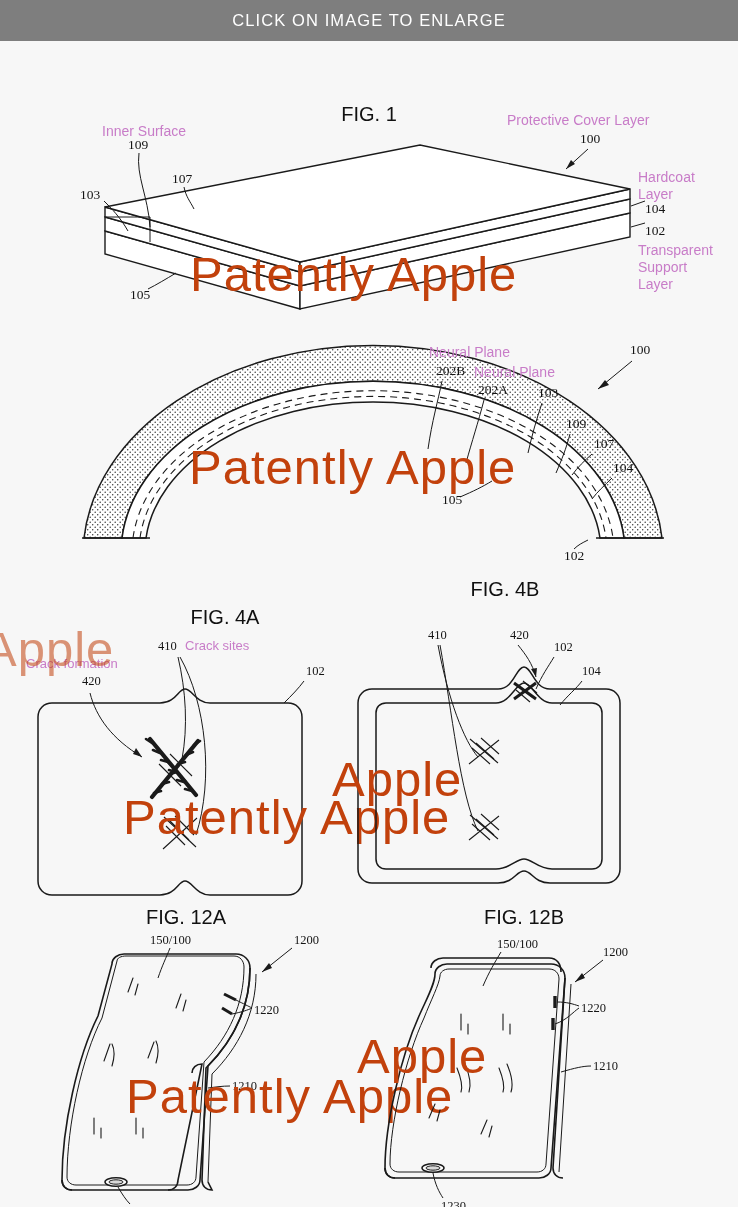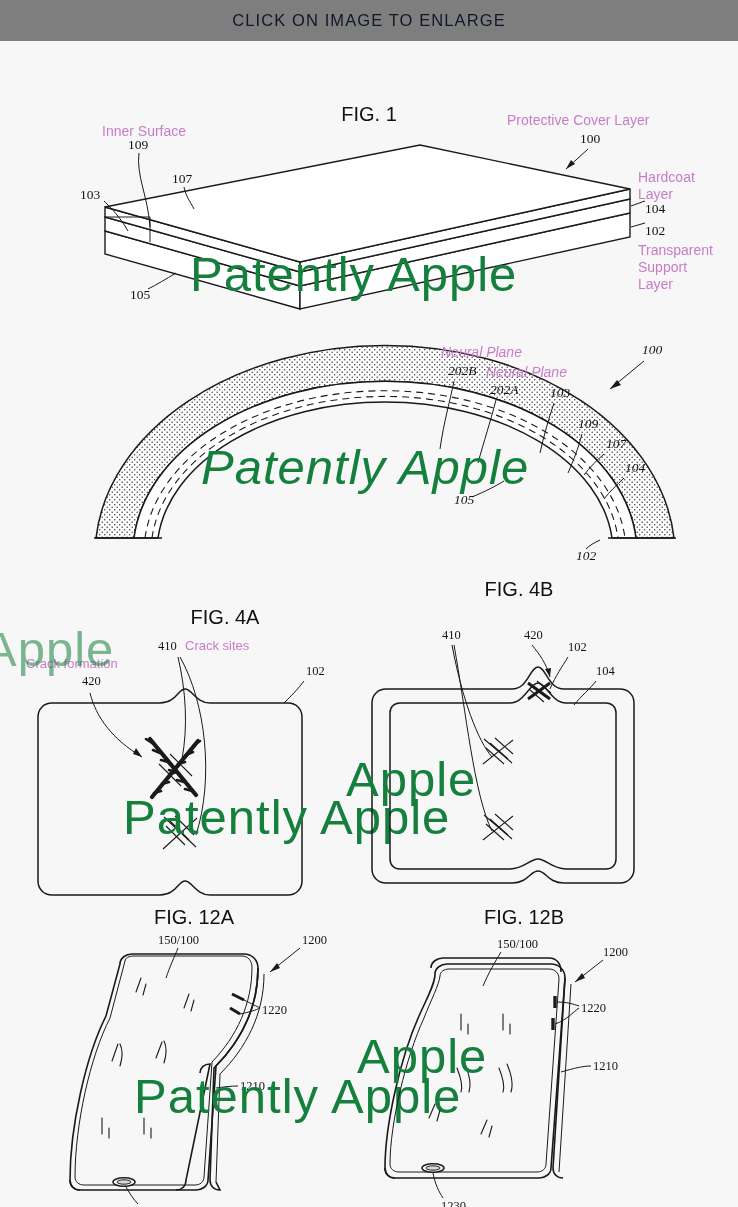--- a/index.html
+++ b/index.html
@@ -15,42 +15,42 @@
     position: relative;
   }
 
   
   #banner {
     width: 738px; height: 41px;
     background: #7e7e7e;
     display: flex; align-items: center; justify-content: center;
   }
   #banner-text {
-    color: #0f172a;
+    color: #ffffff;
     font-size: 16.5px;
     letter-spacing: 1.1px;
     font-family: "Liberation Sans", sans-serif;
   }
 
   
   #sheet {
     position: relative;
     width: 738px; height: 1166px;
     background: #f7f7f7;
   }
   .fig {
     position: absolute;
   }
   .fig svg { display: block; overflow: visible; }
 
   
   .wm {
     position: absolute;
     font-family: "Liberation Sans", sans-serif;
-    color: #15803d;
+    color: #c2410c;
     font-weight: 300;
     white-space: nowrap;
     pointer-events: none;
     letter-spacing: 1px;
   }
 </style>
 </head>
 <body>
 
 <div id="banner">
@@ -117,21 +117,21 @@
       <path class="lnt" d="M631,186 L645,182"></path>
       <text class="num" x="645" y="194">102</text>
 
       <text class="pnk" x="638" y="214">Transparent</text>
       <text class="pnk" x="638" y="231">Support</text>
       <text class="pnk" x="638" y="248">Layer</text>
     </svg>
     <div class="wm" style="left:190px;top:205px;font-size:49px;">Patently Apple</div>
   </div>
 
-  <div class="fig" style="left:16px;top:290px;width:682px;height:240px;font-style:italic;">
+  <div class="fig" style="left:4px;top:290px;width:682px;height:240px;">
     <svg width="738" height="240" viewBox="0 0 738 240">
       <defs>
         <pattern id="stipple" width="5" height="5" patternUnits="userSpaceOnUse">
           <rect width="5" height="5" fill="#ffffff"></rect>
           <circle cx="1.2" cy="1.2" r="0.75" fill="#3a3a3a"></circle>
           <circle cx="3.7" cy="3.7" r="0.75" fill="#3a3a3a"></circle>
         </pattern>
         <style>
           .l2   { fill:none; stroke:#1a1a1a; stroke-width:1.4; }
           .l2t  { fill:none; stroke:#1a1a1a; stroke-width:1.0; }
@@ -245,21 +245,21 @@
       <text class="pnk4" x="185" y="51">Crack sites</text>
       <path class="l4t" d="M178,58 C186,92 188,128 182,160"></path>
       <path class="l4t" d="M180,58 C206,104 214,180 196,236"></path>
 
       <text class="num4" x="306" y="76">102</text>
       <path class="l4t" d="M304,82 C298,90 292,96 284,104"></path>
     </svg>
     <div class="wm" style="left:123px;top:190px;font-size:49px;">Patently Apple</div>
   </div>
 
-  <div class="fig" style="left:364px;top:530px;width:369px;height:325px;text-decoration:underline;">
+  <div class="fig" style="left:350px;top:530px;width:369px;height:325px;text-decoration:underline;">
     <svg width="369" height="325" viewBox="0 0 369 325">
       <defs>
         <pattern id="gridfill" width="3" height="3" patternUnits="userSpaceOnUse">
           <rect width="3" height="3" fill="#cfcfcf"></rect>
           <rect width="1.5" height="1.5" fill="#a2a2a2"></rect>
         </pattern>
         <style>
           .l4b   { fill:none; stroke:#1a1a1a; stroke-width:1.5; }
           .l4bt  { fill:none; stroke:#1a1a1a; stroke-width:1.0; }
           .num4b { fill:#141414; font-family:"Liberation Serif",serif; font-size:12.5px; }
@@ -325,21 +325,21 @@
 
       <text class="num4b" x="204" y="80">102</text>
       <path class="l4bt" d="M204,86 C198,96 192,104 186,118"></path>
 
       <text class="num4b" x="232" y="104">104</text>
       <path class="l4bt" d="M232,110 C226,118 218,124 210,134"></path>
     </svg>
     <div class="wm" style="left:-18px;top:180px;font-size:49px;">Apple</div>
   </div>
 
-  <div class="fig" style="left:12px;top:855px;width:369px;height:311px;">
+  <div class="fig" style="left:4px;top:855px;width:369px;height:311px;">
     <svg width="369" height="311" viewBox="0 0 369 311">
       <defs>
         <style>
           .lA   { fill:none; stroke:#1a1a1a; stroke-width:1.6; }
           .lAt  { fill:none; stroke:#1a1a1a; stroke-width:1.0; }
           .numA { fill:#141414; font-family:"Liberation Serif",serif; font-size:12.5px; }
           .ttlA { fill:#111; font-family:"Liberation Sans",sans-serif; font-size:20px; }
           .glint{ fill:none; stroke:#1a1a1a; stroke-width:1.1; stroke-linecap:round; }
         </style>
       </defs>

